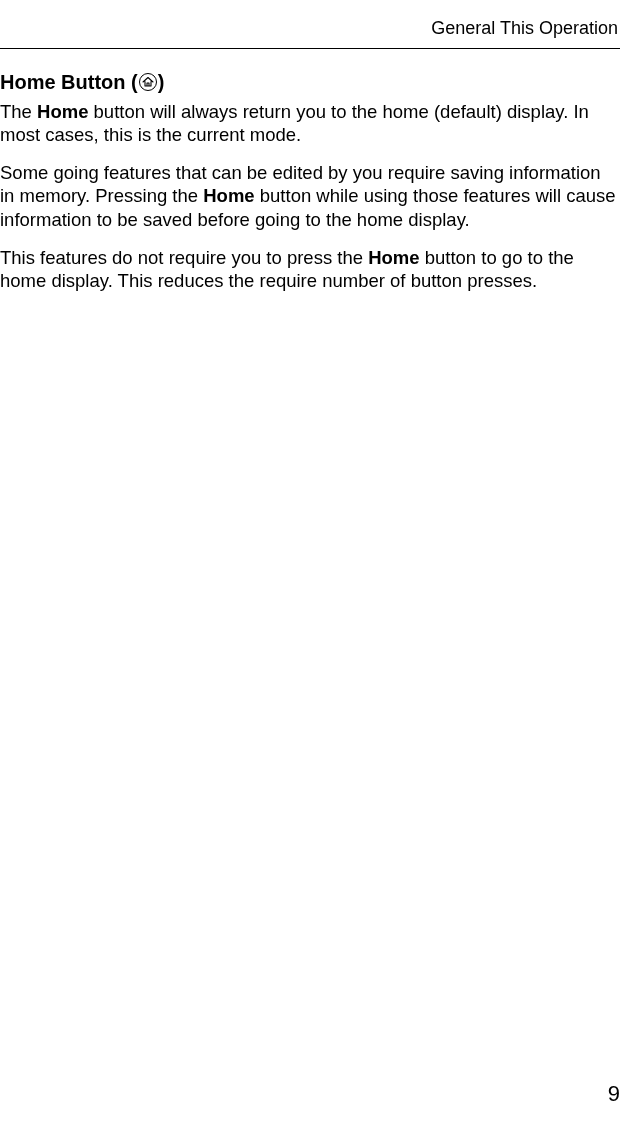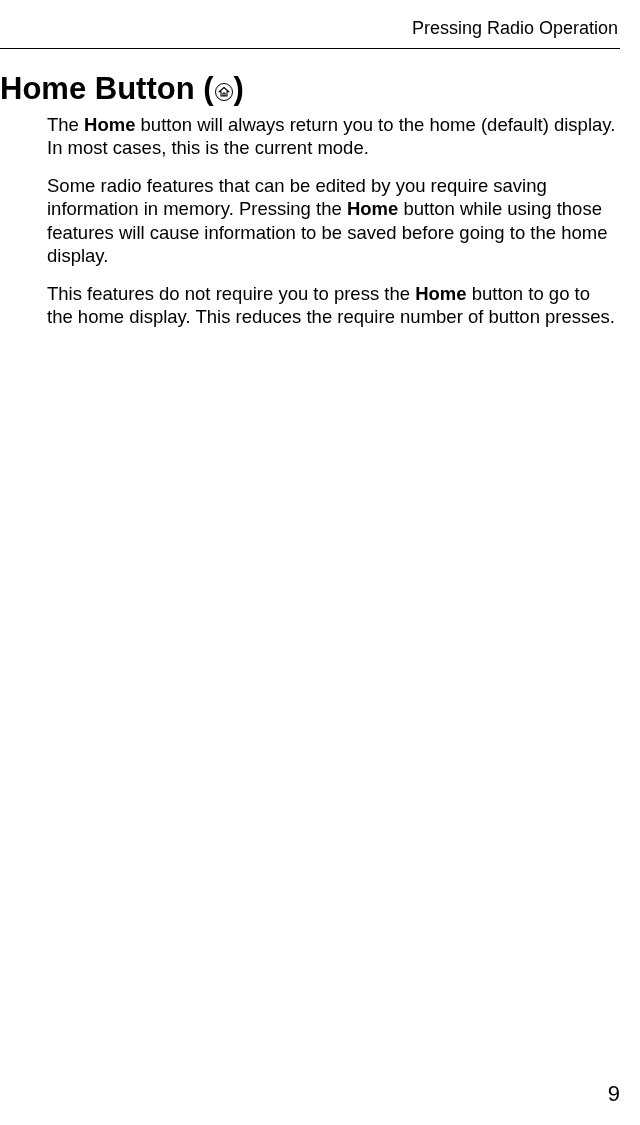--- a/index.html
+++ b/index.html
@@ -17,21 +17,21 @@
       font-size: 18px;
       padding-right: 2px;
       padding-bottom: 9px;
     }
     .hr {
       border: none;
       border-top: 1.5px solid #000;
       margin-bottom: 22px;
     }
     .section-title {
-      font-size: 31px;
+      font-size: 20px;
       font-weight: bold;
       margin-bottom: 6px;
     }
     .section-title .paren-open { font-weight: bold; }
     .section-title .paren-close { font-weight: bold; }
     .home-icon {
       display: inline-block;
       vertical-align: -2px;
       width: 18px;
       height: 18px;
@@ -42,50 +42,49 @@
     }
     .home-icon svg {
       position: absolute;
       top: 2px; left: 2.5px;
       width: 12px; height: 12px;
     }
     .para {
       font-size: 18.5px;
       line-height: 1.25;
       margin-bottom: 15px;
-      padding-left: 47px;
     }
     .b { font-weight: bold; }
     .page-number {
       position: absolute;
       bottom: 18px;
       right: 20px;
       font-size: 22px;
     }
   </style>
 </head>
 <body>
 
 <div class="header">
-  <span>Pressing Radio Operation</span>
+  <span>General This Operation</span>
 </div>
 <hr class="hr">
 
 <h2 class="section-title">
   <span class="paren-open">Home Button (</span><span class="home-icon"><svg viewBox="0 0 12 12">
         <path d="M1 6 L6 1.5 L11 6 M3 5.5 V10 H9 V5.5 M5 10 V7 H7 V10" fill="none" stroke="#000" stroke-width="1.1" stroke-linejoin="round" stroke-linecap="round"></path>
       </svg></span><span class="paren-close">)</span>
 </h2>
 
 <p class="para">
   <span>The </span><span class="b">Home</span><span> button will always return you to the home (default) display. In most cases, this is the current mode.</span>
 </p>
 
 <p class="para">
-  <span>Some radio features that can be edited by you require saving information in memory. Pressing the </span><span class="b">Home</span><span> button while using those features will cause information to be saved before going to the home display.</span>
+  <span>Some going features that can be edited by you require saving information in memory. Pressing the </span><span class="b">Home</span><span> button while using those features will cause information to be saved before going to the home display.</span>
 </p>
 
 <p class="para">
   <span>This features do not require you to press the </span><span class="b">Home</span><span> button to go to the home display. This reduces the require number of button presses.</span>
 </p>
 
 <div class="page-number">
   <span>9</span>
 </div>
 

